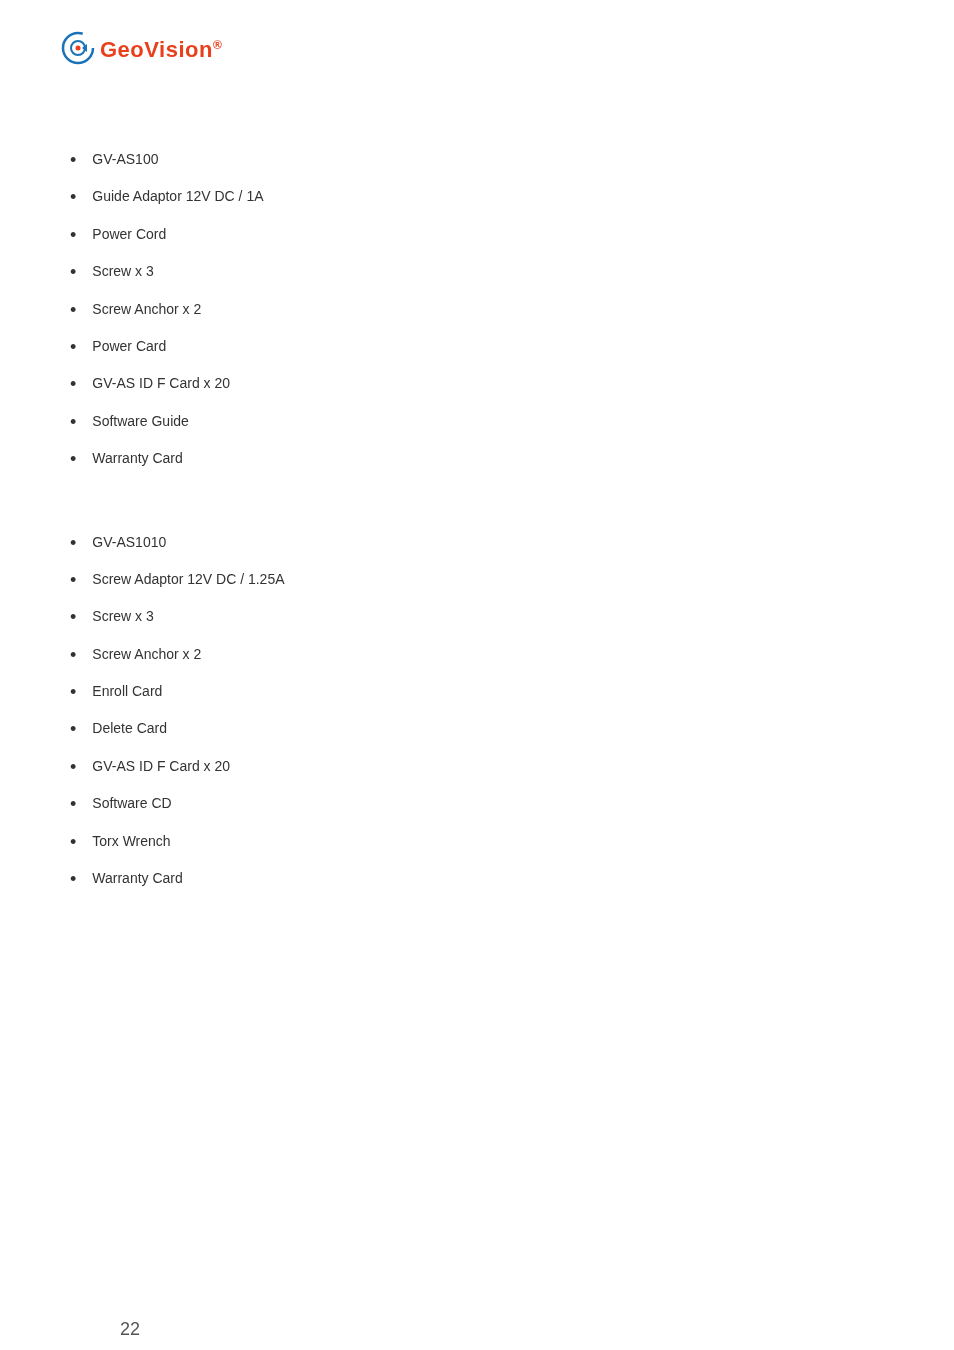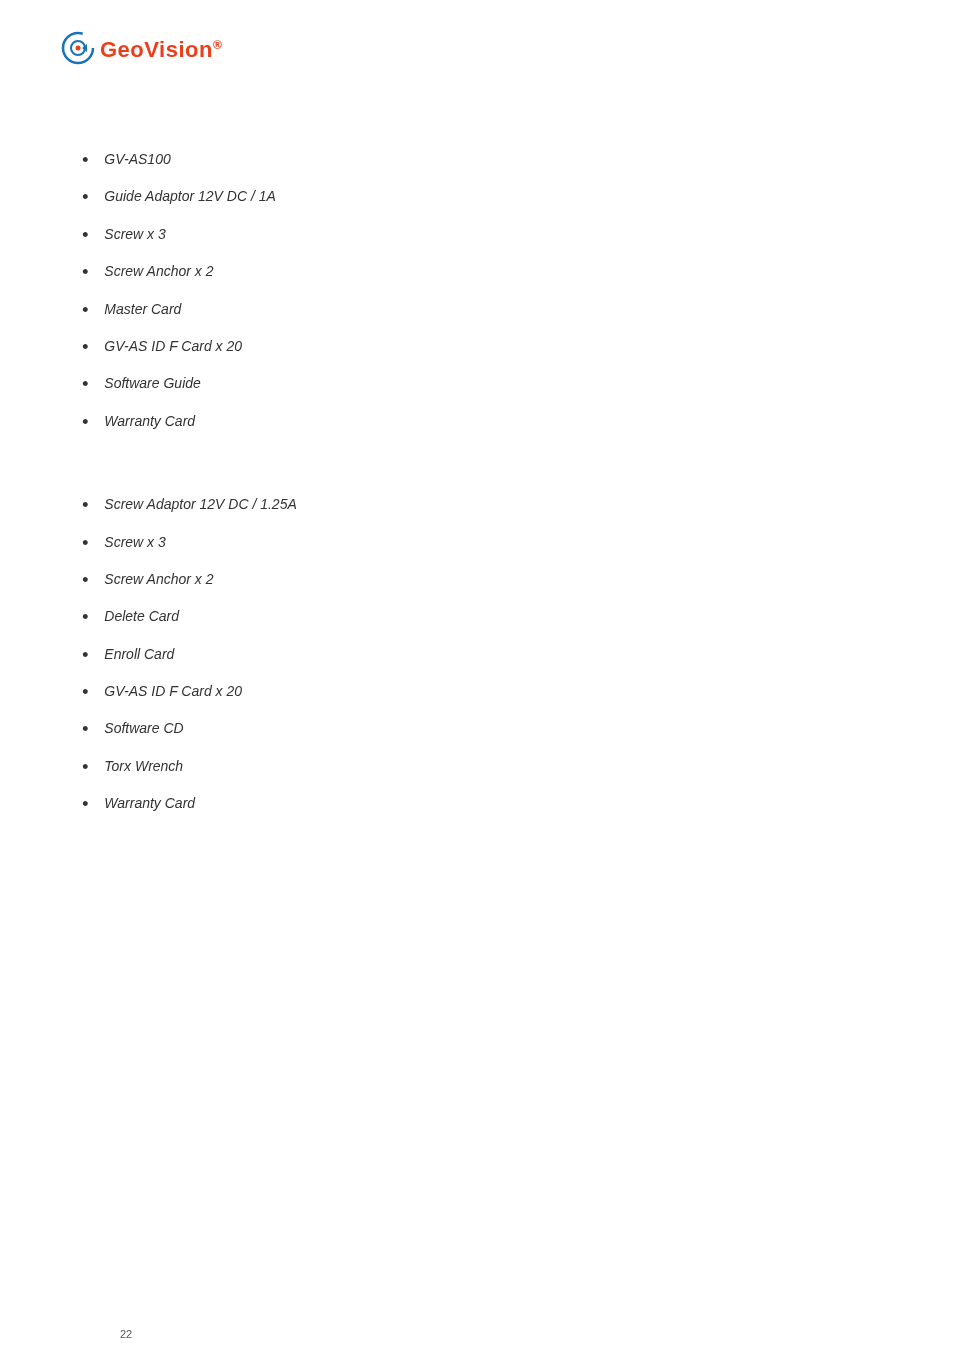--- a/index.html
+++ b/index.html
@@ -45,22 +45,21 @@
       color: #e8401c;
     }
 
     .section {
       margin-bottom: 60px;
     }
 
     ul.item-list {
       list-style: none;
       padding: 0;
-      margin: 12px;
-      font-style: italic;
+      margin: 0;
     }
 
     ul.item-list li {
       display: flex;
       align-items: flex-start;
       margin-bottom: 14px;
       font-size: 14px;
       color: #333;
       line-height: 1.5;
     }
@@ -72,21 +71,21 @@
       margin-right: 16px;
       margin-left: 10px;
       flex-shrink: 0;
       line-height: 1.3;
     }
 
     .page-number {
       position: absolute;
       bottom: 40px;
       left: 60px;
-      font-size: 11px;
+      font-size: 18px;
       color: #555;
       text-align: center;
     }
 
     .page-wrapper {
       position: relative;
       min-height: 1350px;
     }
   </style>
 </head>
@@ -109,36 +108,38 @@
     </span>
     <span class="logo-text">
       <span>GeoVision</span><span style="color:#e8401c; font-size:12px; vertical-align:super;">®</span>
     </span>
   </div>
 
   <div class="section">
     <ul class="item-list" id="list1">
     <li>GV-AS100</li>
         <li>Guide Adaptor 12V DC / 1A</li>
+        <li>Power Cord</li>
         <li>Screw x 3</li>
         <li>Screw Anchor x 2</li>
-        <li>Master Card</li>
+        <li>Power Card</li>
         <li>GV-AS ID F Card x 20</li>
         <li>Software Guide</li>
         <li>Warranty Card</li>
       </ul>
   </div>
 
   <div class="section">
     <ul class="item-list" id="list2">
+    <li>GV-AS1010</li>
         <li>Screw Adaptor 12V DC / 1.25A</li>
         <li>Screw x 3</li>
         <li>Screw Anchor x 2</li>
+        <li>Enroll Card</li>
         <li>Delete Card</li>
-        <li>Enroll Card</li>
         <li>GV-AS ID F Card x 20</li>
         <li>Software CD</li>
         <li>Torx Wrench</li>
         <li>Warranty Card</li>
       </ul>
   </div>
 
   <div class="page-number">22</div>
 
 </div>

